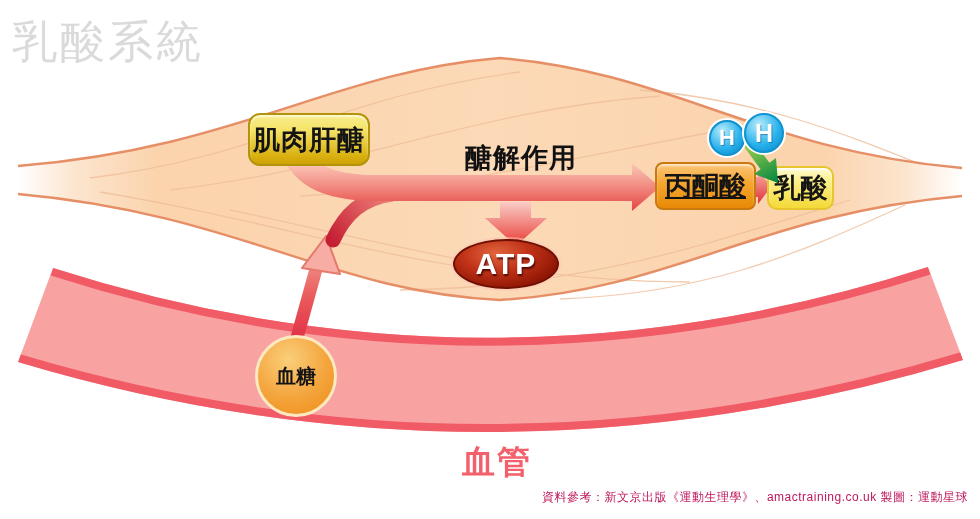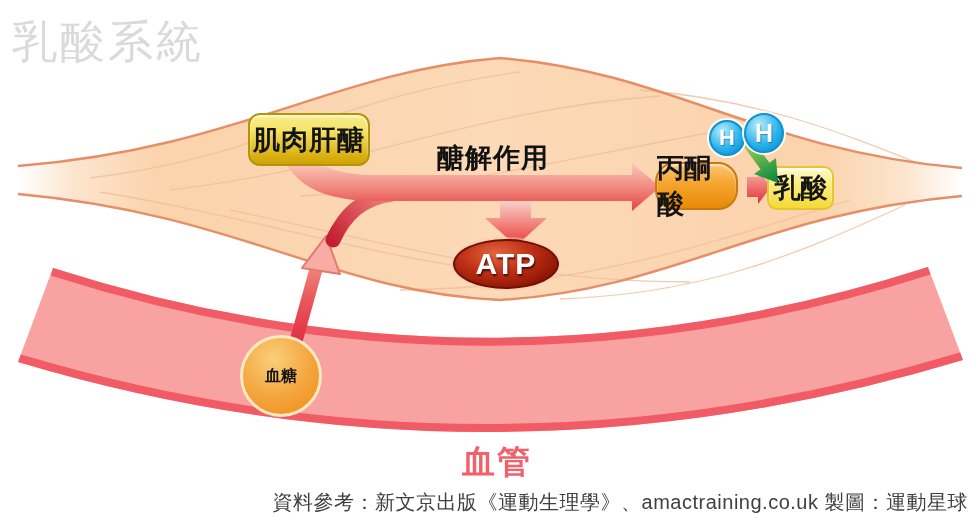--- a/index.html
+++ b/index.html
@@ -18,41 +18,42 @@
   }
   #muscle-region-label{
     left:440px;top:14px;width:120px;text-align:center;
     font-size:33px;font-weight:bold;color:#f4826b;z-index:1;letter-spacing:2px;
   }
   #vessel-region-label{
     left:437px;top:440px;width:120px;text-align:center;
     font-size:33px;font-weight:bold;color:#f2606c;z-index:1;letter-spacing:2px;
   }
   #credit-caption{
-    right:12px;top:489px;font-size:20px;color:#404040;z-index:1;letter-spacing:.5px;
+    right:12px;top:489px;font-size:12px;color:#be185d;z-index:1;letter-spacing:.5px;
   }
   .badge{
     position:absolute;display:flex;align-items:center;justify-content:center;
     font-weight:bold;color:#141414;z-index:2;box-sizing:border-box;
   }
   #glycogen-badge{
     left:248px;top:113px;width:122px;height:53px;border-radius:12px;
     background:linear-gradient(#f7ec8d,#f5e468 30%,#d9af0e 85%,#cda30a);
     border:2px solid #b1940a;font-size:27px;letter-spacing:1px;
     box-shadow:inset 0 2px 2px rgba(255,255,255,.65);
   }
   #glycolysis-label{
-    left:437px;top:140px;width:140px;text-align:left;
+    left:437px;top:140px;width:140px;text-align:right;
     font-size:27px;font-weight:bold;color:#111;z-index:2;letter-spacing:1px;
   }
   #pyruvate-badge{
-    left:655px;top:162px;width:83px;height:48px;border-radius:20px;
+    left:655px;top:162px;width:101px;height:48px;border-radius:8px;
     background:linear-gradient(#fbc578,#f5a52e 45%,#e88a06);
     border:2px solid #c9790d;font-size:27px;
     box-shadow:inset 0 2px 2px rgba(255,255,255,.6);
+    text-decoration:underline;
   }
   #lactate-badge{
     left:767px;top:166px;width:67px;height:44px;border-radius:10px;
     background:linear-gradient(#fefad2,#fbef86 35%,#f4d937);
     border:2px solid #e6c52e;font-size:27px;
     box-shadow:inset 0 2px 2px rgba(255,255,255,.8);
   }
   .h-ball{
     position:absolute;border-radius:50%;display:flex;align-items:center;justify-content:center;
     background:radial-gradient(circle at 36% 28%,#b8ecfb,#27b1ec 58%,#0a86c6 100%);
@@ -66,23 +67,23 @@
     left:453px;top:239px;width:106px;height:50px;border-radius:50%;
     background:radial-gradient(ellipse at 40% 28%,#e2673f 0%,#c13318 38%,#8c1403 78%,#7a1002 100%);
     border:2px solid #701002;z-index:2;
     color:#fff;font-size:30px;letter-spacing:1px;
     display:flex;align-items:center;justify-content:center;font-weight:bold;
     text-shadow:1px 2px 2px rgba(60,0,0,.85);
     box-shadow:0 0 0 2px rgba(252,196,184,.55);
     text-align:center;
   }
   #glucose-badge{
-    left:240px;top:335px;width:82px;height:82px;border-radius:50%;
+    left:255px;top:335px;width:82px;height:82px;border-radius:50%;
     background:radial-gradient(circle at 40% 28%,#facf7a,#f4a43c 55%,#ee8c16);
-    border:3px solid #fce9c0;font-size:16px;z-index:2;
+    border:3px solid #fce9c0;font-size:20px;z-index:2;
   }
 </style>
 </head>
 <body>
 
 <div id="stage">
 
   <svg id="art-base" width="980" height="519" viewBox="0 0 980 519">
     <defs>
       <linearGradient id="gMuscle" x1="0" y1="0" x2="1" y2="0">

